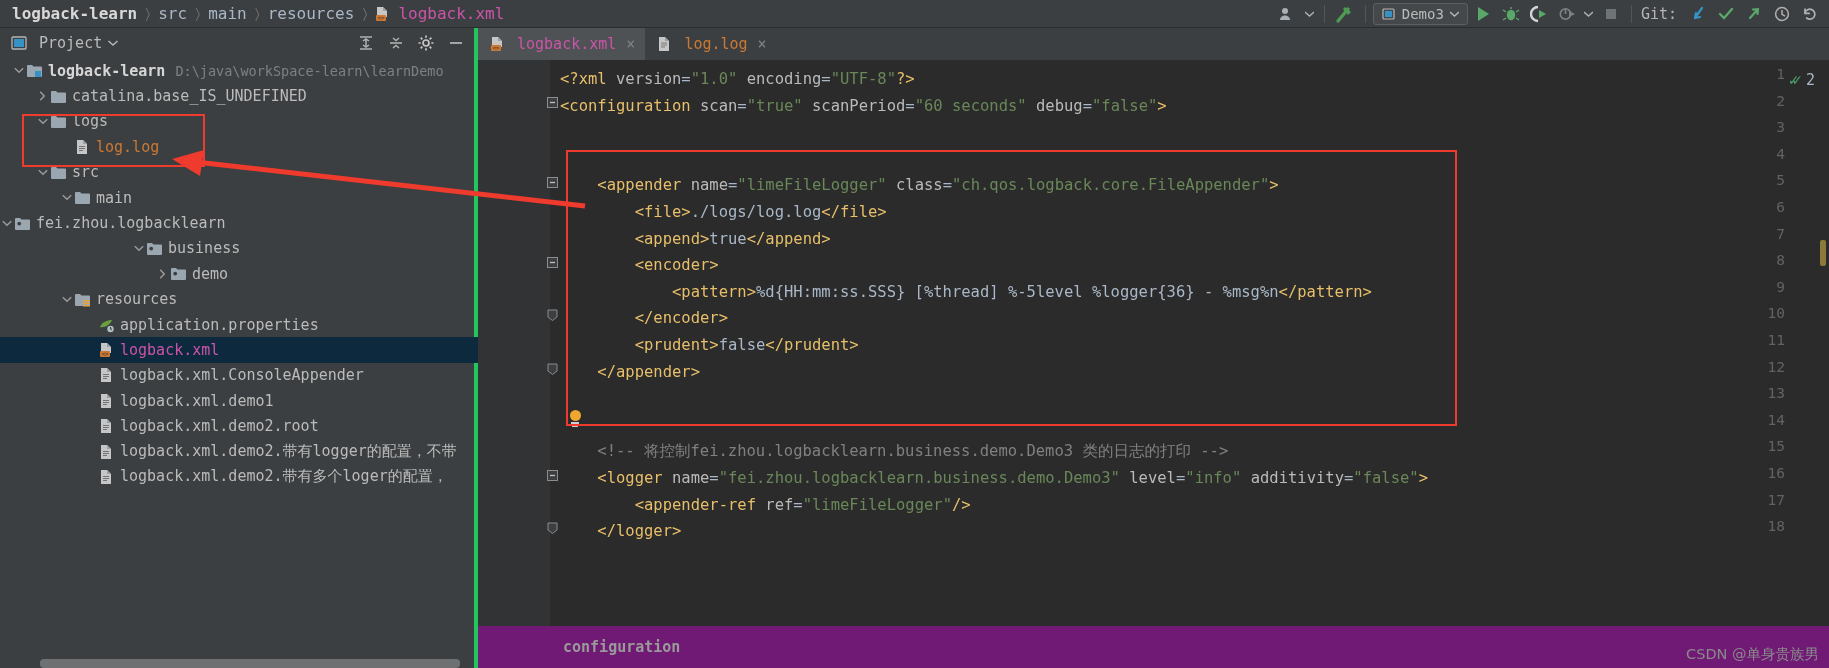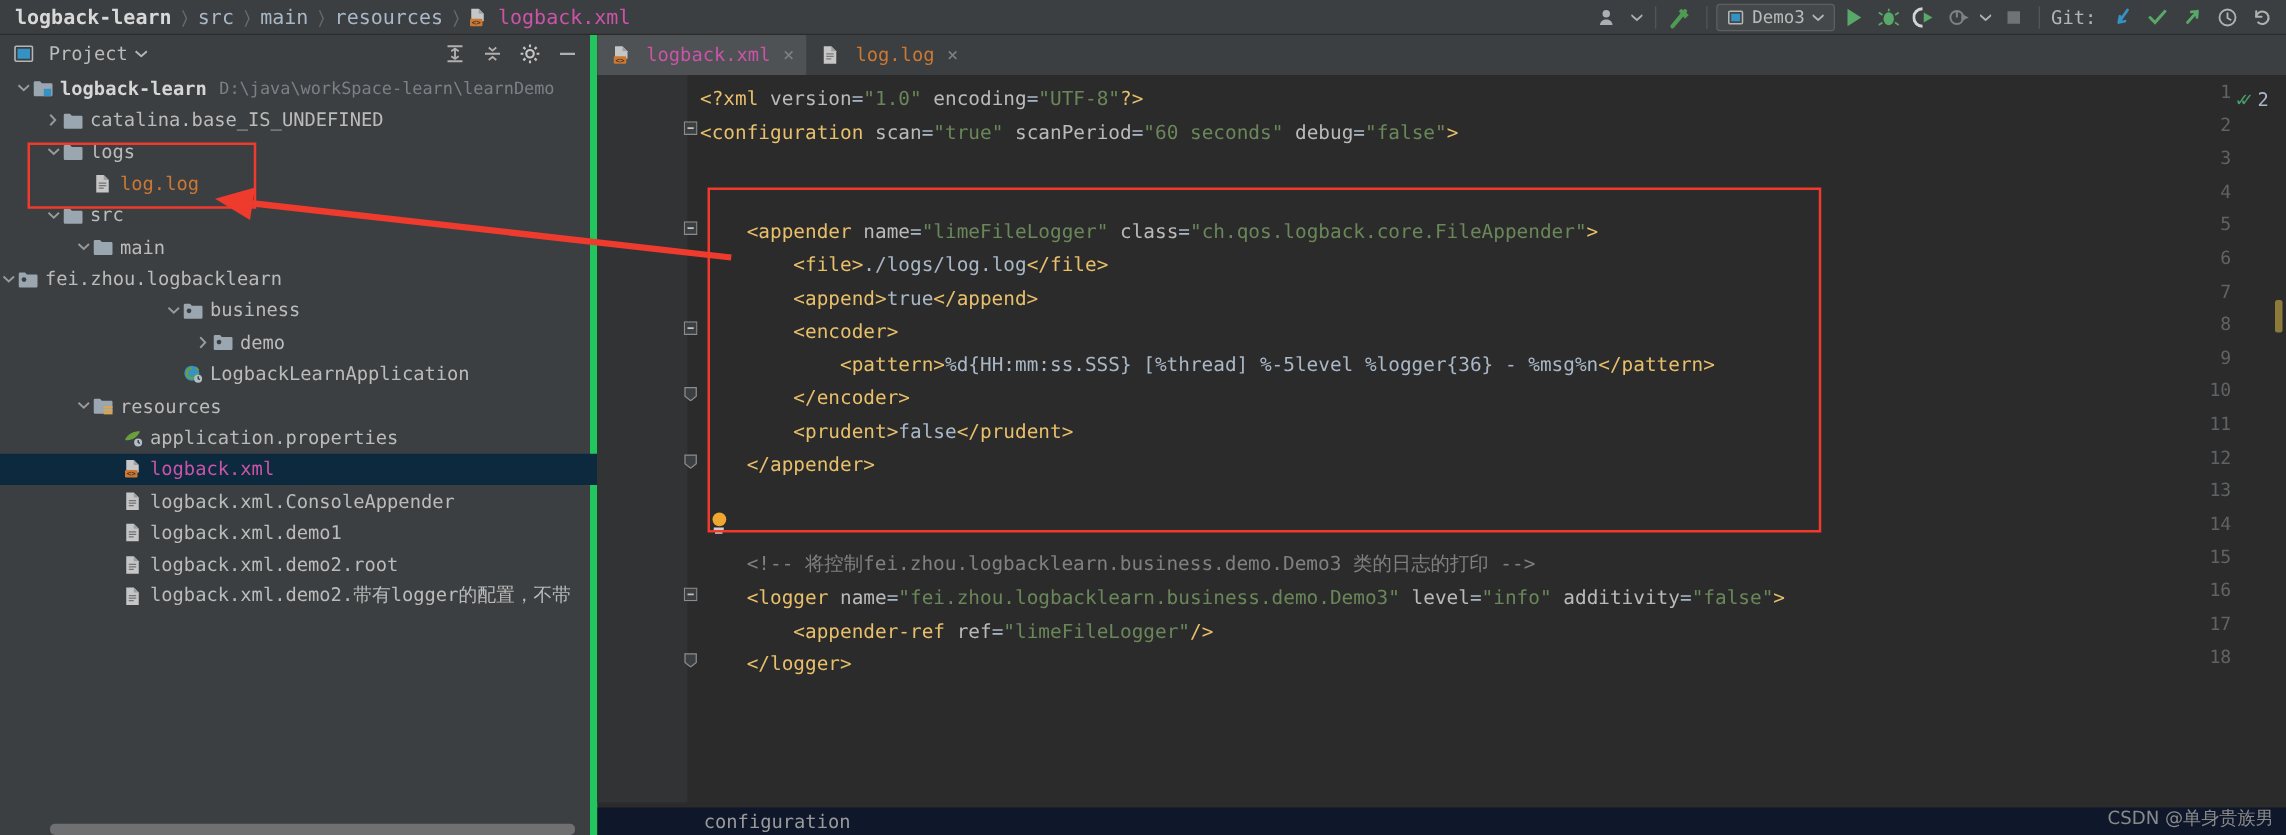--- a/index.html
+++ b/index.html
@@ -38,21 +38,21 @@
   .runcfg {
     display: flex; align-items: center; gap: 6px; height: 22px;
     border: 1px solid #5e6060; border-radius: 3px; padding: 0 8px;
     background: #44484a; color: #bbbbbb; font-size: 14px;
   }
   .git-label { color: #b4b4b4; font-size: 15px; padding: 0 6px 0 2px; }
 
   
   .proj-panel {
     position: absolute; left: 0; top: 28px; width: 478px; height: 640px;
-    background: #3c3f41; border-right: 6px solid #22c55e;
+    background: #3c3f41; border-right: 4px solid #22c55e;
   }
   .proj-header {
     height: 30px; display: flex; align-items: center; padding: 0 6px 0 10px;
     gap: 6px;
   }
   .proj-title { color: #bbbbbb; font-size: 15px; }
   .proj-header-spacer { flex: 1; }
   .hdr-icon { width: 24px; height: 22px; display: flex; align-items: center; justify-content: center; color: #b0b0b0; }
 
   .tree { position: absolute; left: 0; top: 30px; width: 478px; bottom: 0; overflow: hidden; }
@@ -118,23 +118,23 @@
   .bulb .s { width: 8px; height: 2px; background: #cfcfcf; margin: 1px auto 0; }
   .bulb .s2 { width: 6px; height: 2px; background: #cfcfcf; margin: 1px auto 0; }
 
   .inspect-badge {
     position: absolute; right: 14px; top: 10px; display: flex;
     align-items: center; gap: 4px; font-size: 15px; color: #a9b7c6;
   }
   .chk { color: #49a06a; font-size: 16px; }
 
   .statusbar {
-    position: absolute; left: 0; bottom: 0; right: 0; height: 22px;
-    background: #0f172a; display: flex; align-items: center; padding-left: 85px;
-    color: #9a9a9a; font-size: 15px;
+    position: absolute; left: 0; bottom: 0; right: 0; height: 42px;
+    background: #701a75; display: flex; align-items: center; padding-left: 85px;
+    color: #9a9a9a; font-size: 15px; font-weight: bold;
   }
   .watermark {
     position: absolute; right: 10px; bottom: 4px; color: #8a8a8a;
     font-size: 14.5px; font-family: "DejaVu Sans", sans-serif;
   }
 
   
   .anno-box {
     position: absolute; border: 2px solid #ef3b2d; pointer-events: none;
   }
@@ -421,33 +421,20 @@
             </svg>
           </span>
           <span class="ticon">
             <svg width="17" height="15" viewBox="0 0 17 15">
               <path d="M1 3a1 1 0 011-1h4l1.5 1.6H15a1 1 0 011 1V13a1 1 0 01-1 1H2a1 1 0 01-1-1z" fill="#9aa7b0"></path>
               <circle cx="5.2" cy="7.6" r="1.9" fill="#3c3f41"></circle>
             </svg>
           </span>
           <span class="tlabel">demo</span>
         </div>
-        <div class="trow" style="padding-left: 132px;">
-          <span class="arrow"></span>
-          <span class="ticon">
-            <svg width="17" height="16" viewBox="0 0 17 16">
-              <circle cx="7.5" cy="7.5" r="6" fill="#3592c4"></circle>
-              <path d="M7.5 3.5a4 4 0 104 4" fill="none" stroke="#6a9e3f" stroke-width="2"></path>
-              <path d="M11 2 L13.5 5 L10.5 5.4 Z" fill="#6a9e3f"></path>
-              <circle cx="12.5" cy="12" r="3.2" fill="#b0bec5"></circle>
-              <path d="M12.5 10v2l1.3.8" stroke="#3c3f41" stroke-width="1"></path>
-            </svg>
-          </span>
-          <span class="tlabel">LogbackLearnApplication</span>
-        </div>
         <div class="trow" style="padding-left: 60px;">
           <span class="arrow">
             <svg width="10" height="7" viewBox="0 0 10 7">
               <path d="M0.8 1.2 L5 5.2 L9.2 1.2" stroke="#9a9a9a" stroke-width="1.5" fill="none"></path>
             </svg>
           </span>
           <span class="ticon">
             <svg width="17" height="15" viewBox="0 0 17 15">
               <path d="M1 3a1 1 0 011-1h4l1.5 1.6H15a1 1 0 011 1V13a1 1 0 01-1 1H2a1 1 0 01-1-1z" fill="#9aa7b0"></path>
               <rect x="9" y="8" width="7" height="1.5" fill="#e8a33d"></rect>
@@ -516,20 +503,31 @@
         <div class="trow" style="padding-left: 84px;">
           <span class="arrow"></span>
           <span class="ticon">
             <svg width="16" height="16" viewBox="0 0 16 16">
               <path d="M3 1h6l4 4v10H3z" fill="#c6c6c6"></path>
               <path d="M9 1l4 4H9z" fill="#9aa0a6"></path>
               <path d="M5 7.5h6M5 9.5h6M5 11.5h4" stroke="#6f7478" stroke-width="1"></path>
             </svg>
           </span>
           <span class="tlabel">logback.xml.demo2.带有logger的配置，不带</span>
+        </div>
+        <div class="trow" style="padding-left: 84px;">
+          <span class="arrow"></span>
+          <span class="ticon">
+            <svg width="16" height="16" viewBox="0 0 16 16">
+              <path d="M3 1h6l4 4v10H3z" fill="#c6c6c6"></path>
+              <path d="M9 1l4 4H9z" fill="#9aa0a6"></path>
+              <path d="M5 7.5h6M5 9.5h6M5 11.5h4" stroke="#6f7478" stroke-width="1"></path>
+            </svg>
+          </span>
+          <span class="tlabel">logback.xml.demo2.带有多个loger的配置，</span>
         </div>
       </div>
 
     <div class="hscroll"></div>
   </div>
 
   <div class="editor-area">
     <div class="tabbar">
       <div class="tab active">
         <span class="ticon">

